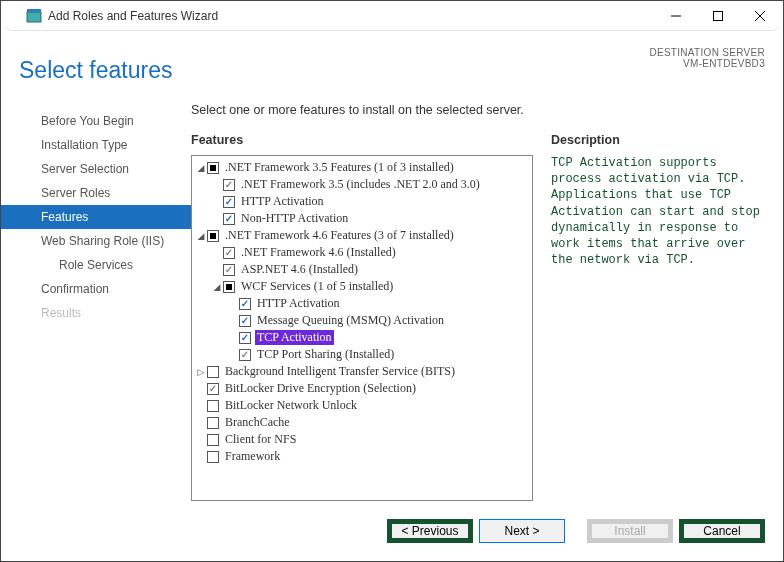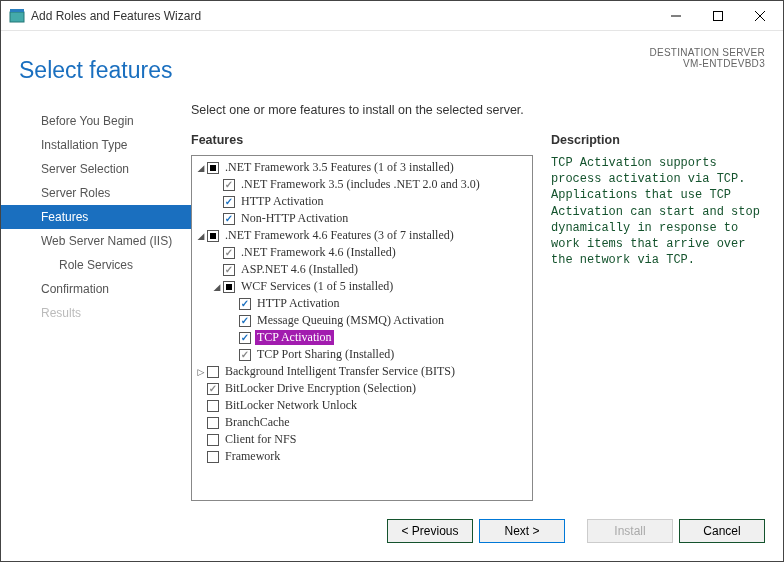--- a/index.html
+++ b/index.html
@@ -1,18 +1,18 @@
 <!DOCTYPE html>
 <html><head>
 <meta charset="utf-8">
 <style>
   * { box-sizing: border-box; margin: 0; padding: 0; }
   body { font-family: "Segoe UI", Tahoma, sans-serif; font-size: 12px; background: #fff; color: #333; }
   .window { width: 784px; height: 562px; border: 1px solid #444; background: #fff; display: flex; flex-direction: column; overflow: hidden; }
-  .titlebar { height: 30px; display: flex; align-items: center; padding: 0 2px 0 8px; border-bottom: 1px solid #e5e5e5; }
+  .titlebar { height: 30px; display: flex; align-items: center; padding: 0 2px 0 25px; border-bottom: 1px solid #e5e5e5; border-radius: 13px; }
   .titlebar-icon { width: 16px; height: 16px; margin-right: 6px; }
   .titlebar-title { flex: 1; font-size: 12px; }
   .win-btn { width: 42px; height: 28px; display: flex; align-items: center; justify-content: center; font-size: 12px; }
   .header-row { display: flex; align-items: flex-start; padding: 12px 18px 0 18px; min-height: 64px; }
   .page-title { font-size: 23px; font-weight: 300; color: #1a6fbf; padding-top: 14px; }
   .dest { text-align: right; margin-left: auto; font-size: 10px; color: #666; letter-spacing: 0.3px; padding-top: 4px; }
   .content-row { display: flex; flex: 1; overflow: hidden; padding: 8px 18px 0 0; }
   .sidebar { width: 190px; flex-shrink: 0; padding-top: 6px; }
   .nav-item { padding: 5px 0 5px 40px; font-size: 12px; color: #555; cursor: pointer; }
   .nav-item.active { background: #1a6fbf; color: #fff; }
@@ -26,28 +26,28 @@
   .tree-box { border: 1px solid #888; flex: 1; overflow: hidden; position: relative; }
   .tree-scroll { overflow-y: scroll; overflow-x: auto; height: 100%; padding: 3px 0 3px 3px; white-space: nowrap; }
   .tree-row { display: flex; align-items: center; height: 17px; font-size: 12px; padding-right: 6px; }
   .indent-spacer { display: inline-block; width: 16px; flex-shrink: 0; }
   .expander { width: 12px; height: 12px; display:flex; align-items:center; justify-content:center; font-size:9px; color:#555; flex-shrink:0; }
   .cb { width:12px; height:12px; border:1px solid #555; margin-right:4px; flex-shrink:0; display:flex; align-items:center; justify-content:center; font-size:10px; line-height:1; background:#fff; }
   .cb.checked::after { content:"✓"; color:#1a6fbf; font-weight:bold; }
   .cb.checked-gray::after { content:"✓"; color:#888; font-weight:bold; }
   .cb.mixed { background:#000; box-shadow: inset 0 0 0 2px #fff; }
   .tree-label { padding: 0 2px; font-family: Liberation Serif, serif; }
-  .tree-label.selected { background:#a21caf; color:#fff; }
+  .tree-label.selected { background:#6d28d9; color:#fff; }
   .desc-panel { flex:1; font-size:12px; }
   .desc-text { margin-top:8px; line-height:1.35; color:#14532d;font-family:Liberation Mono, monospace; }
   .hscroll { height:17px; border-top:1px solid #ccc; background:#f2f2f2; display:flex; align-items:center; }
   .hscroll .arrow { width:17px; height:17px; display:flex; align-items:center; justify-content:center; font-size:9px; color:#666; }
   .hscroll .track { flex:1; }
   .footer { height:60px; display:flex; align-items:center; justify-content:flex-end; padding:0 18px; gap:6px; border-top: 0; }
-  .btn { width:86px; height:24px; font-size:12px; background:#f0f0f0; border:1px solid #14532d; cursor:pointer; }
+  .btn { width:86px; height:24px; font-size:12px; background:#f0f0f0; border:5px solid #14532d; cursor:pointer; }
   .btn.default { border:1.5px solid #0078d7; }
   .btn.disabled { color:#aaa; border-color:#ccc; }
 </style>
 </head>
 <body>
 
 <div class="window">
 
   <div class="titlebar">
     <span class="titlebar-icon">
@@ -83,21 +83,21 @@
     </div>
   </div>
 
   <div class="content-row">
     <div class="sidebar" id="sidebar">
         <div class="nav-item"><span>Before You Begin</span></div>
         <div class="nav-item"><span>Installation Type</span></div>
         <div class="nav-item"><span>Server Selection</span></div>
         <div class="nav-item"><span>Server Roles</span></div>
         <div class="nav-item active"><span>Features</span></div>
-        <div class="nav-item"><span>Web Server Named (IIS)</span></div>
+        <div class="nav-item"><span>Web Sharing Role (IIS)</span></div>
         <div class="nav-item indent"><span>Role Services</span></div>
         <div class="nav-item"><span>Confirmation</span></div>
         <div class="nav-item disabled"><span>Results</span></div>
       </div>
 
     <div class="main">
       <div class="instruction">Select one or more features to install on the selected server.</div>
 
       <div class="panels">
         <div class="features-panel">

